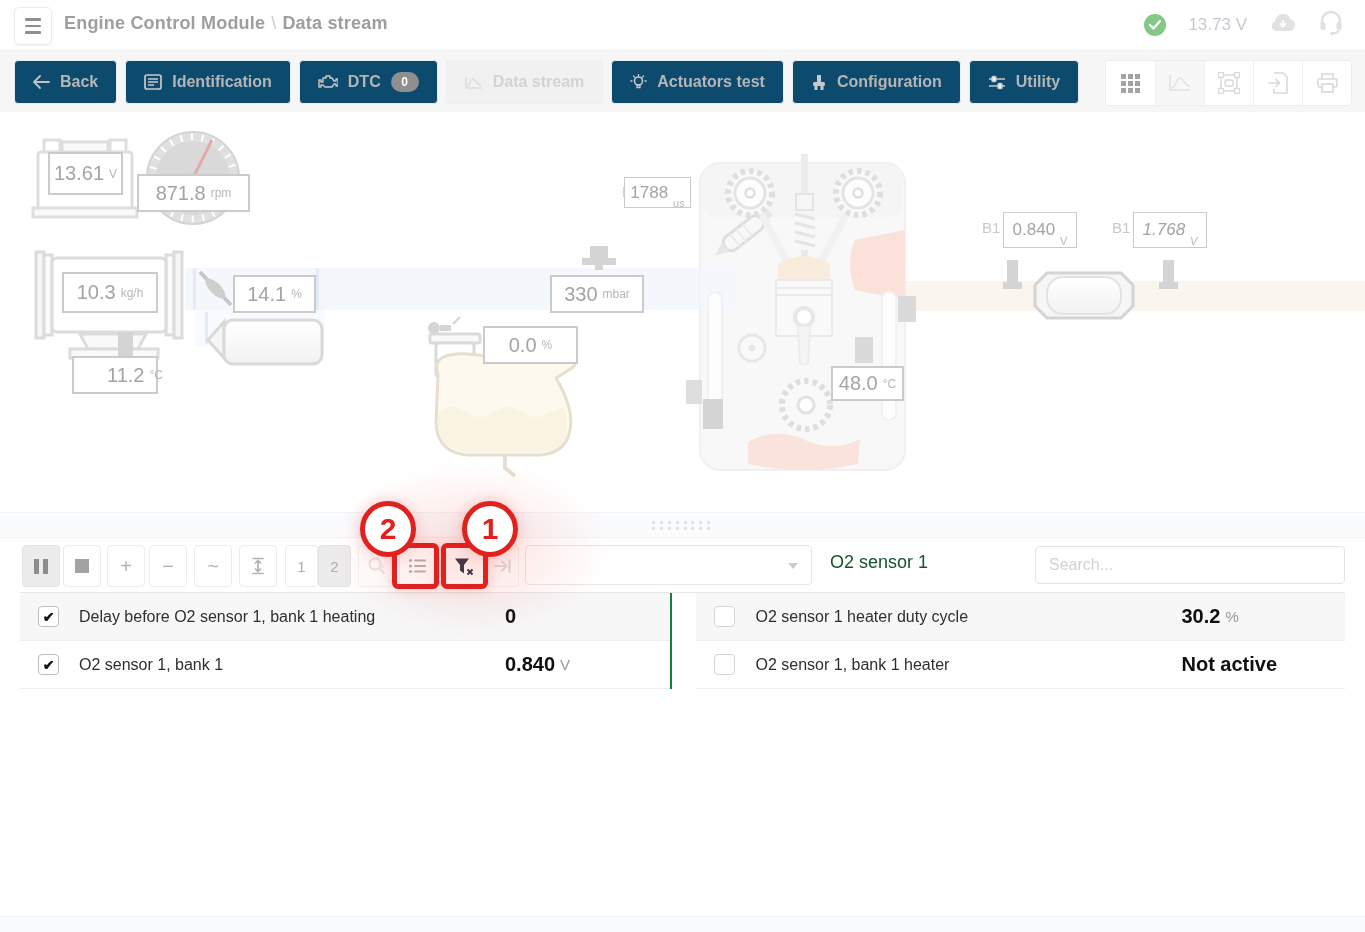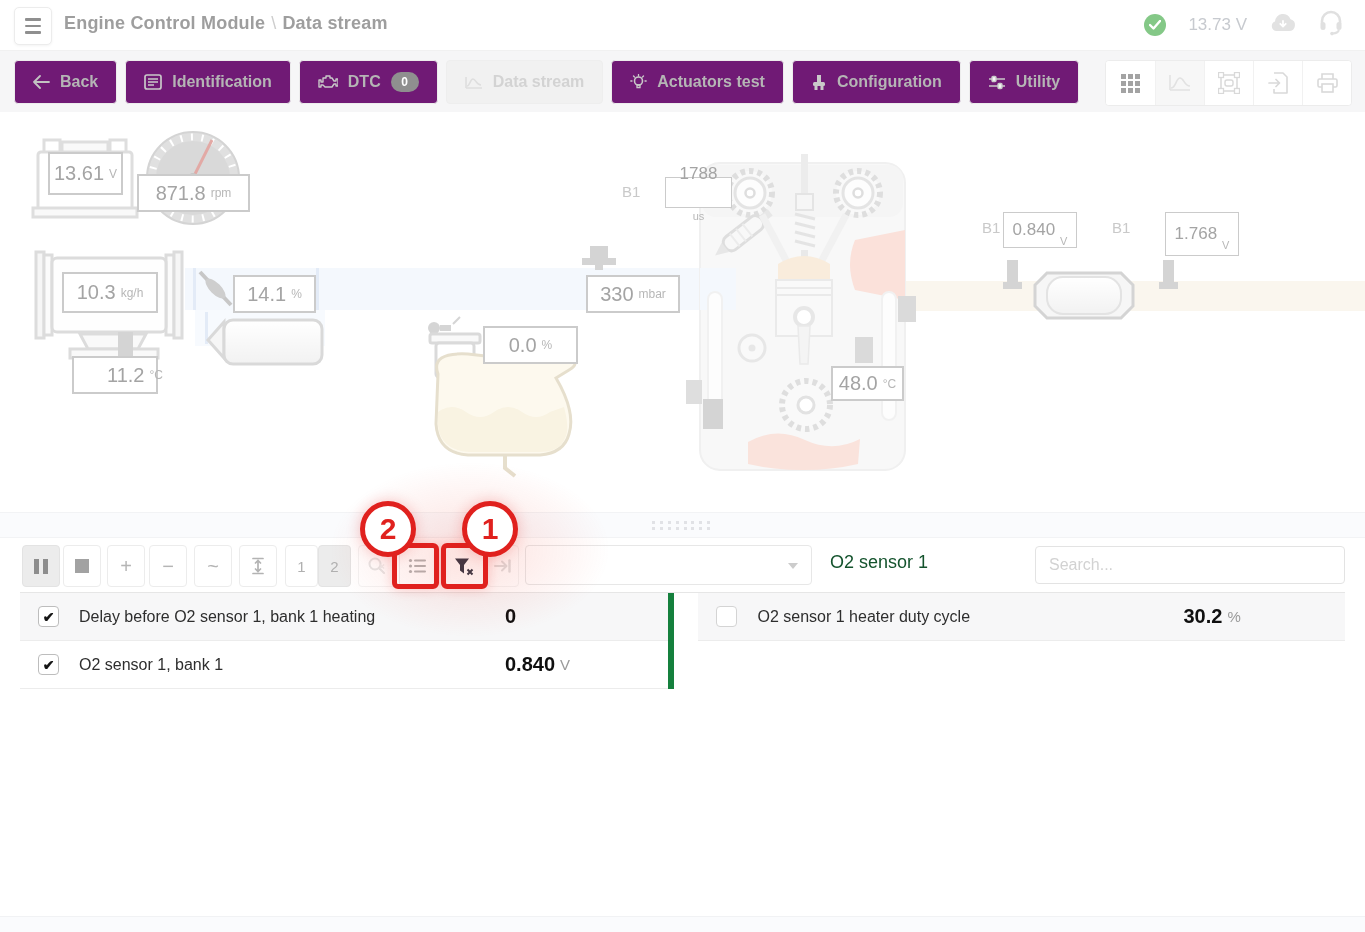--- a/index.html
+++ b/index.html
@@ -12,21 +12,21 @@
   .crumb{position:absolute;left:64px;top:13px;font-size:18px;font-weight:700;color:#9e9e9e;letter-spacing:.2px;}
   .crumb .sep{color:#cdcdcd;font-weight:400;padding:0 6px;}
   .hstatus{position:absolute;right:22px;top:0;height:50px;display:flex;align-items:center;gap:22px;}
   .okcircle{width:22px;height:22px;border-radius:50%;background:#84c887;display:flex;align-items:center;justify-content:center;}
   .volt{font-size:17px;color:#c7cacf;}
   .hicon{color:#e0e0e0;}
 
   
   .tabbar{position:absolute;top:50px;left:0;right:0;height:62px;background:#f6f6f7;border-top:1px solid #f1f1f1;border-bottom:1px solid #f0f0f0;}
   .tabs{position:absolute;left:14px;top:9px;display:flex;gap:8px;}
-  .tab{height:44px;display:flex;align-items:center;gap:10px;padding:0 18px;background:#701a75;border:1px solid #ececec;border-radius:4px;color:#b5b5b5;font-size:16px;font-weight:600;cursor:pointer;white-space:nowrap;box-sizing:border-box;}
+  .tab{height:44px;display:flex;align-items:center;gap:10px;padding:0 18px;background:#0c4a6e;border:1px solid #ececec;border-radius:4px;color:#b5b5b5;font-size:16px;font-weight:600;cursor:pointer;white-space:nowrap;box-sizing:border-box;}
   .tab .ticon{color:#c9c9c9;display:flex;}
   .tab--current{background:#f1f1f1;border-color:#eeeeee;color:#d3d3d3;cursor:default;}
   .tab--current .ticon{color:#dedede;}
   .badge{min-width:20px;height:20px;border-radius:10px;background:#8f8f8f;color:#fff;font-size:12px;font-weight:700;display:flex;align-items:center;justify-content:center;padding:0 4px;}
   .viewgroup{position:absolute;right:13px;top:9px;height:44px;display:flex;background:#fff;border:1px solid #ececec;border-radius:4px;overflow:hidden;}
   .vbtn{width:49px;height:44px;display:flex;align-items:center;justify-content:center;border-left:1px solid #f1f1f1;color:#d9d9d9;cursor:pointer;box-sizing:border-box;background:#fff;}
   .vbtn:first-child{border-left:none;}
   .vbtn--active{color:#a3a3a3;}
   .vbtn--dim{background:#f7f7f7;color:#e2e2e2;}
 
@@ -58,21 +58,21 @@
   .digit{font-size:15px;color:#b0b0b0;}
   .combo{position:absolute;left:525px;top:7px;width:287px;height:40px;background:#fff;border:1px solid #e7e7e7;border-radius:4px;box-sizing:border-box;cursor:pointer;}
   .combo .caret{position:absolute;right:13px;top:17px;width:0;height:0;border-left:5px solid transparent;border-right:5px solid transparent;border-top:6px solid #cccccc;}
   .series-label{position:absolute;left:830px;top:14px;font-size:18px;color:#14532d;}
   .search{position:absolute;left:1035px;top:8px;width:310px;height:38px;border:1px solid #e3e3e3;border-radius:4px;box-sizing:border-box;padding:0 13px;font-size:16px;color:#666;font-family:"Liberation Sans",sans-serif;outline:none;}
   .search::placeholder{color:#d2d2d2;}
 
   
   .dtable{position:absolute;top:592px;left:20px;width:1325px;border-top:1px solid #e6e6e6;display:flex;}
   .tcol{width:663px;}
-  .tcol--right{border-left:6px solid #15803d;width:661px;padding-left:24px;}
+  .tcol--right{border-left:2px solid #15803d;width:661px;padding-left:24px;}
   .trow{height:48px;display:flex;align-items:center;padding-left:18px;border-bottom:1px solid #ececec;box-sizing:border-box;cursor:pointer;}
   .trow--odd{background:#f7f7f8;}
   .cbox{width:21px;height:21px;background:#fff;border:1px solid #bdbdbd;border-radius:4px;flex:none;display:flex;align-items:center;justify-content:center;cursor:pointer;box-sizing:border-box;}
   .cbox.checked::after{content:"\2714";font-size:14px;font-weight:700;color:#141414;line-height:1;}
   .cbox:not(.checked){border-color:#d4d4d4;}
   .tlabel{margin-left:20px;width:426px;font-size:16px;color:#2e2e2e;white-space:nowrap;overflow:hidden;}
   .tval{font-size:20px;font-weight:700;color:#101010;white-space:nowrap;}
   .tunit{font-size:15px;font-weight:400;color:#9a9a9a;margin-left:5px;}
 
   
@@ -398,44 +398,44 @@
         <span class="unit">kg/h</span>
     </div>
     <div class="vbox" style="left:72px;top:244px;width:86px;height:38px;padding-left:40px;">
       <span class="val">11.2</span>
         <span class="unit">°C</span>
     </div>
     <div class="vbox" style="left:233px;top:163px;width:83px;height:38px;">
       <span class="val">14.1</span>
         <span class="unit">%</span>
     </div>
-    <div class="vbox" style="left:550px;top:163px;width:94px;height:38px;margin-left:36px;">
+    <div class="vbox" style="left:550px;top:163px;width:94px;height:38px;">
       <span class="val">330</span>
         <span class="unit">mbar</span>
     </div>
     <div class="vbox" style="left:483px;top:214px;width:95px;height:38px;">
       <span class="val">0.0</span>
         <span class="unit">%</span>
     </div>
     <span class="bank" style="left:622px;top:71px;">B1</span>
-    <div class="vbox vbox--sm" style="left:665px;top:65px;width:67px;height:31px;flex-direction:column;">
+    <div class="vbox vbox--sm" style="left:624px;top:65px;width:67px;height:31px;">
       <span class="val">1788</span>
         <span class="unit">us</span>
     </div>
     <div class="vbox" style="left:831px;top:254px;width:73px;height:35px;">
       <span class="val">48.0</span>
         <span class="unit">°C</span>
     </div>
     <span class="bank" style="left:982px;top:107px;">B1</span>
     <div class="vbox vbox--sm" style="left:1003px;top:100px;width:74px;height:36px;">
       <span class="val">0.840</span>
         <span class="unit">V</span>
     </div>
     <span class="bank" style="left:1112px;top:107px;">B1</span>
-    <div class="vbox vbox--sm" style="left:1165px;top:100px;width:74px;height:44px;">
+    <div class="vbox vbox--sm" style="left:1133px;top:100px;width:74px;height:36px;font-style:italic;">
       <span class="val">1.768</span>
         <span class="unit">V</span>
     </div>
   </div>
 
   <div class="splitter">
     <div class="grip">
       <i></i>
         <i></i>
         <i></i>
@@ -539,20 +539,26 @@
         <span class="tunit">V</span>
       </div>
     </div>
     <div class="tcol tcol--right">
       <div class="trow trow--odd">
         <span class="cbox"></span>
         <span class="tlabel">O2 sensor 1 heater duty cycle</span>
         <span class="tval">30.2</span>
         <span class="tunit">%</span>
       </div>
+      <div class="trow">
+        <span class="cbox"></span>
+        <span class="tlabel">O2 sensor 1, bank 1 heater</span>
+        <span class="tval">Not active</span>
+        <span class="tunit"></span>
+      </div>
     </div>
   </div>
 
   <div class="glow"></div>
   <div class="ann-box" style="left:392px;top:543px;width:47px;height:46px;"></div>
   <div class="ann-box" style="left:441px;top:543px;width:47px;height:46px;"></div>
   <div class="ann-circle" style="left:360px;top:501px;">2</div>
   <div class="ann-circle" style="left:462px;top:501px;">1</div>
 
   <div class="footer"></div>

